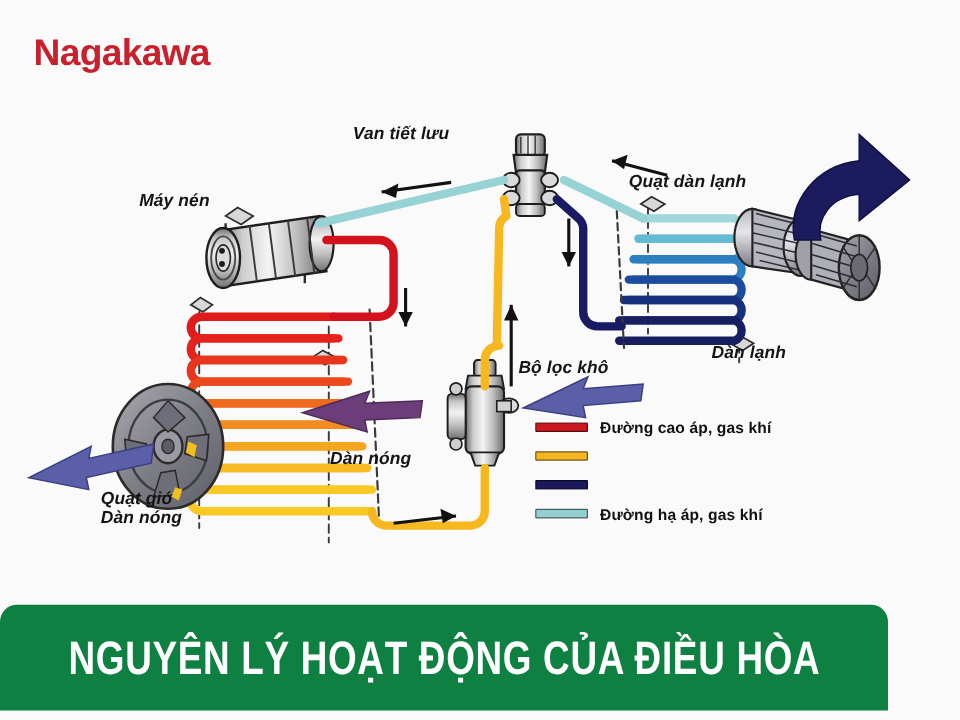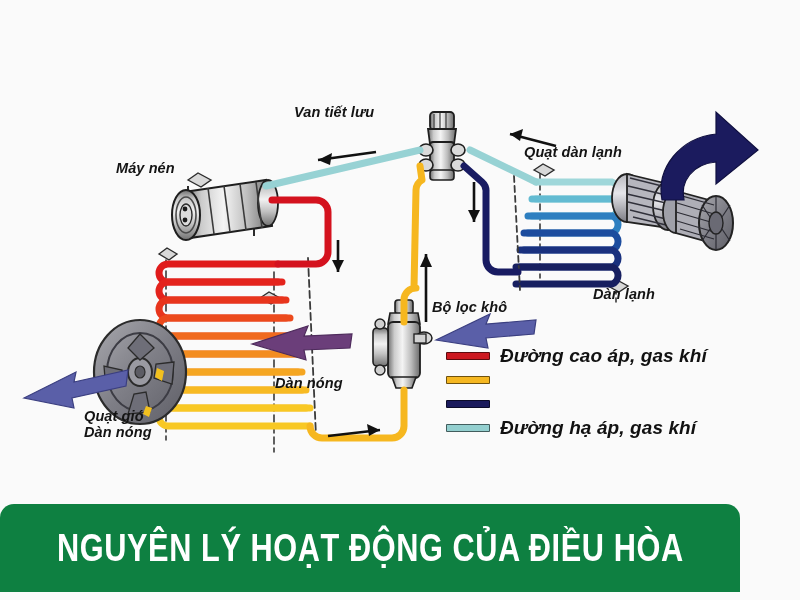--- a/index.html
+++ b/index.html
@@ -77,23 +77,22 @@
     width: 44px;
     height: 8px;
     margin-right: 10px;
     border: 1px solid rgba(0,0,0,0.55);
     box-sizing: border-box;
     flex: 0 0 auto;
     border-radius: 1px;
   }
   .leg-txt {
     font-family: "Liberation Sans", sans-serif;
-    font-style: italic;
     font-weight: bold;
-    font-size: 19px;
+    font-size: 13px;
     color: #111111;
     white-space: pre;
     letter-spacing: 0.1px;
   }
 
   
   #banner {
     position: absolute;
     left: 0;
     top: 504px;
@@ -114,20 +113,21 @@
     white-space: pre;
     transform: scaleY(1.22) scaleX(0.96);
     text-align: center;
   }
 </style>
 </head>
 <body>
 
 <div id="page" style="background: rgb(250, 250, 250);">
 
+  <div id="brand" style="color: rgb(200, 32, 44);">Nagakawa</div>
 
   <div id="stage">
     <svg width="800" height="420" viewBox="0 0 800 420" xmlns="http://www.w3.org/2000/svg">
       <defs>
 
         <linearGradient id="gMetalV" x1="0" y1="0" x2="0" y2="1">
           <stop offset="0%" stop-color="#6E6E6E"></stop>
           <stop offset="18%" stop-color="#C9C9C9"></stop>
           <stop offset="42%" stop-color="#F2F2F2"></stop>
           <stop offset="68%" stop-color="#C2C2C2"></stop>

